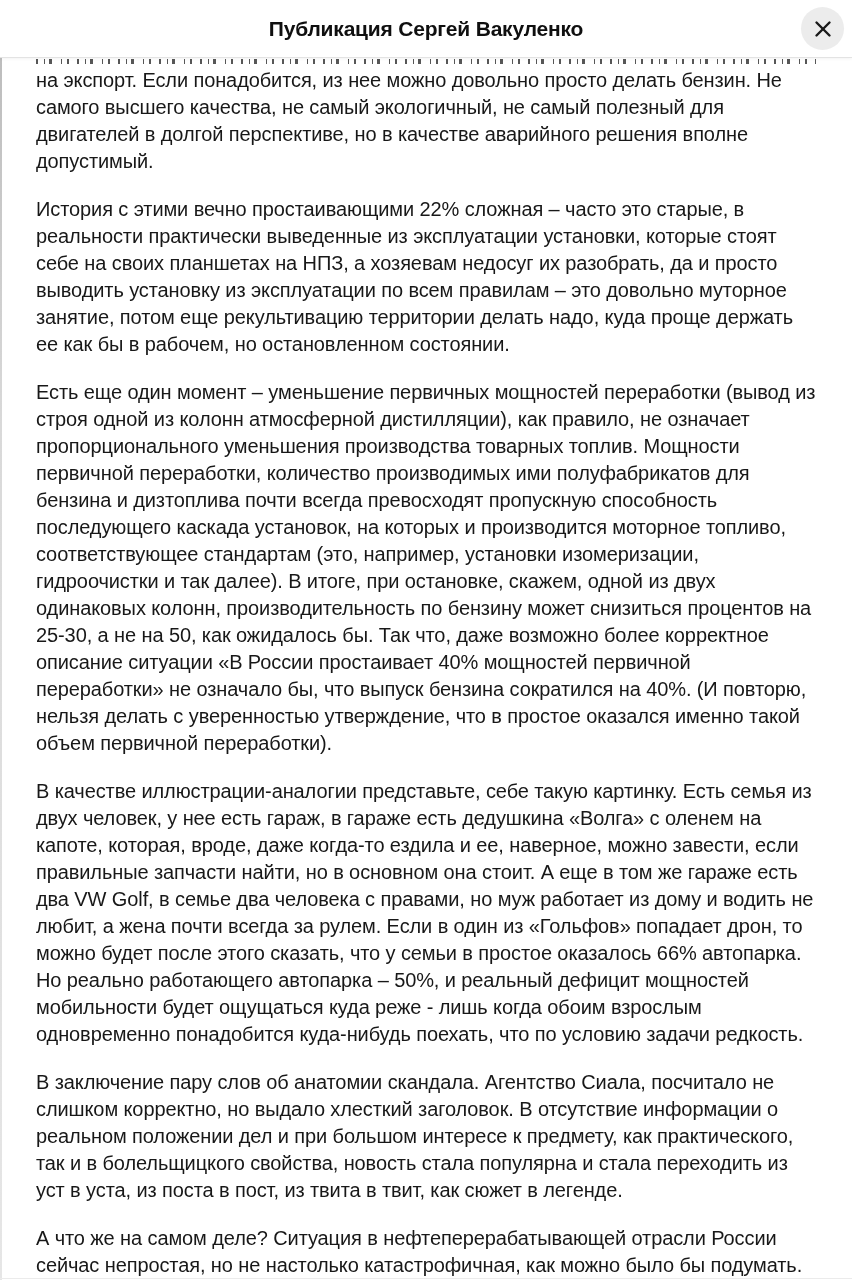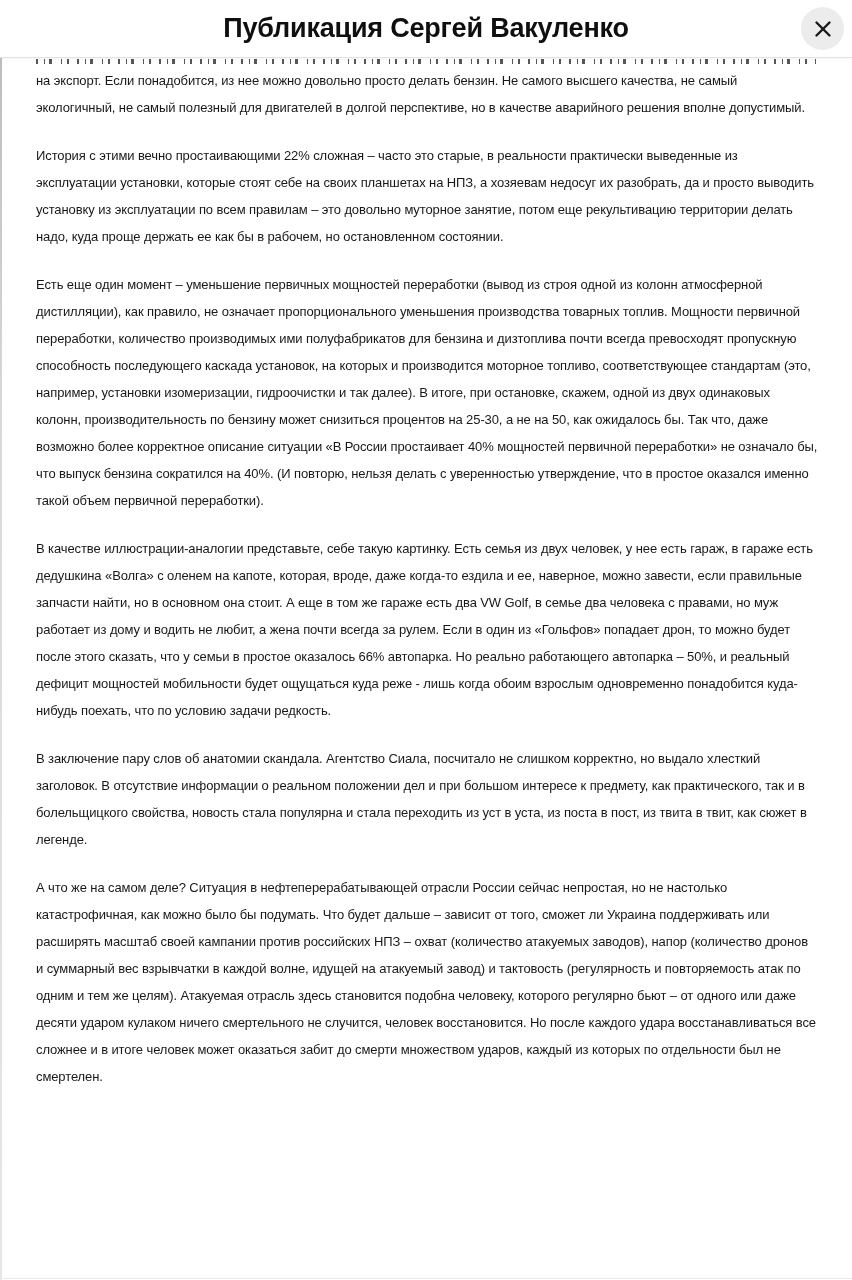--- a/index.html
+++ b/index.html
@@ -22,21 +22,21 @@
     background: #ffffff;
     display: flex;
     align-items: center;
     justify-content: center;
     border-bottom: 1px solid #e3e3e3;
     box-shadow: 0 1px 3px rgba(0,0,0,0.05);
     z-index: 5;
   }
   .modal-title {
     margin: 0;
-    font-size: 27px;
+    font-size: 21px;
     font-weight: 700;
     color: #0f0f0f;
     letter-spacing: -0.2px;
   }
   .close-btn {
     position: absolute;
     right: 8px;
     top: 7px;
     width: 43px;
     height: 43px;
@@ -76,21 +76,21 @@
     background: repeating-linear-gradient(90deg,
       #2d2d2d 0 2px,  transparent 2px 8px,
       #2d2d2d 8px 9px, transparent 9px 13px,
       #2d2d2d 13px 16px, transparent 16px 25px,
       #2d2d2d 25px 26px, transparent 26px 31px,
       #2d2d2d 31px 33px, transparent 33px 41px);
     opacity: 0.8;
   }
   .article-text p {
     margin: 0 0 21px 0;
-    font-size: 13px;
+    font-size: 20px;
     line-height: 27px;
     color: #181818;
     letter-spacing: -0.1px;
     text-align: left;
   }
   .bottom-divider {
     position: absolute;
     left: 0;
     right: 0;
     bottom: 1px;

